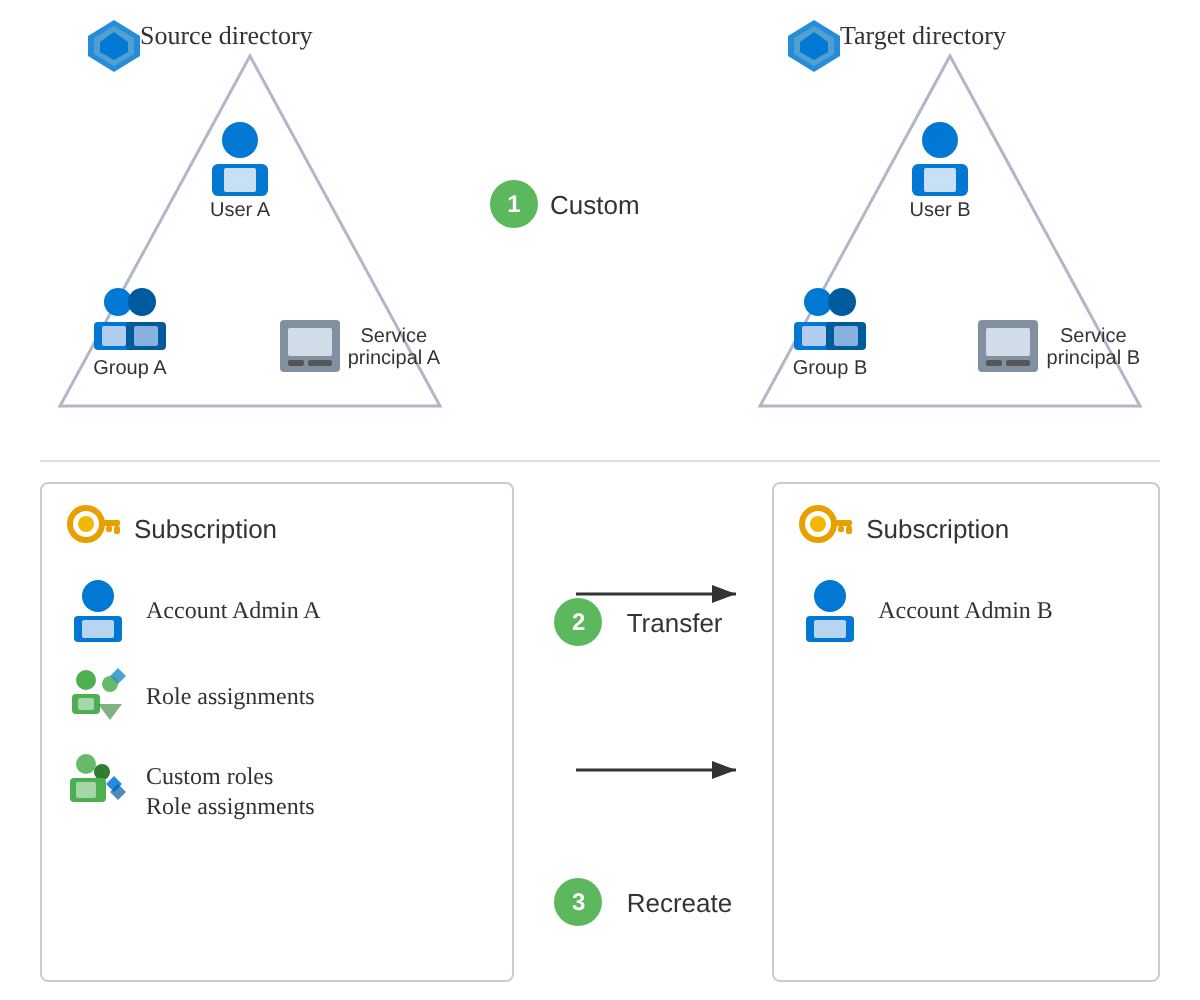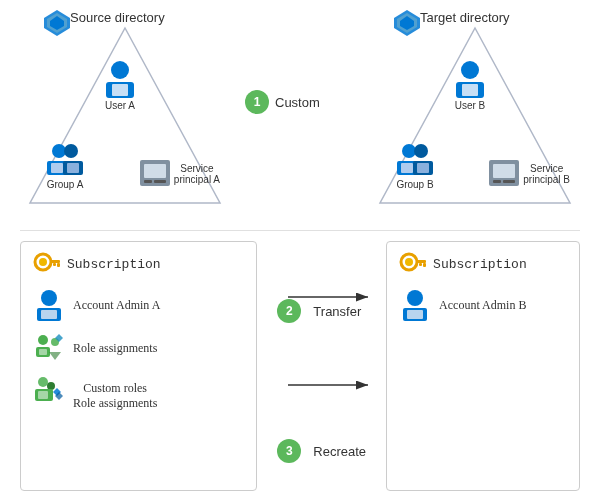--- a/index.html
+++ b/index.html
@@ -33,20 +33,21 @@
       height: 210px;
     }
 
     .directory-label {
       position: absolute;
       top: 2px;
       left: 50px;
       font-size: 13px;
       color: #333;
       white-space: nowrap;
+      font-family: Liberation Serif, serif;
     }
 
     
     .triangle-svg {
       position: absolute;
       top: 0;
       left: 0;
       width: 210px;
       height: 210px;
     }
@@ -149,21 +150,20 @@
     .subscription-header {
       display: flex;
       align-items: center;
       margin-bottom: 8px;
     }
 
     .sub-label {
       font-size: 13px;
       color: #333;
       margin-left: 6px;
-      font-family: Liberation Mono, monospace;
     }
 
     .sub-item {
       display: flex;
       align-items: center;
       margin: 10px 0;
       gap: 8px;
     }
 
     .sub-item-text {
@@ -329,21 +329,21 @@
       <div class="sub-item">
         <svg width="32" height="44" viewBox="0 0 32 44">
           <circle cx="10" cy="8" r="5" fill="#66bb6a"></circle>
           <circle cx="18" cy="12" r="4" fill="#2e7d32"></circle>
           <rect x="2" y="15" width="18" height="12" rx="2" fill="#4caf50"></rect>
           <rect x="5" y="17" width="10" height="8" rx="1" fill="#a5d6a7"></rect>
 
           <polygon points="20,18 24,14 28,18 24,22" fill="#0078d4" opacity="0.85"></polygon>
           <polygon points="22,22 26,18 30,22 26,26" fill="#005a9e" opacity="0.7"></polygon>
         </svg>
-        <div style="display:flex;flex-direction:column;align-items:center;">
+        <div style="display:flex;flex-direction:column;">
           <span class="sub-item-text">Custom roles</span>
           <span class="sub-item-text">Role assignments</span>
         </div>
       </div>
     </div>
 
     <div style="display:flex;flex-direction:column;justify-content:space-around;align-items:flex-start;flex:1;padding-top:30px;">
 
       <div style="display:flex;align-items:center;gap:6px;margin-bottom:20px;">
         <div class="step-circle">2</div>

